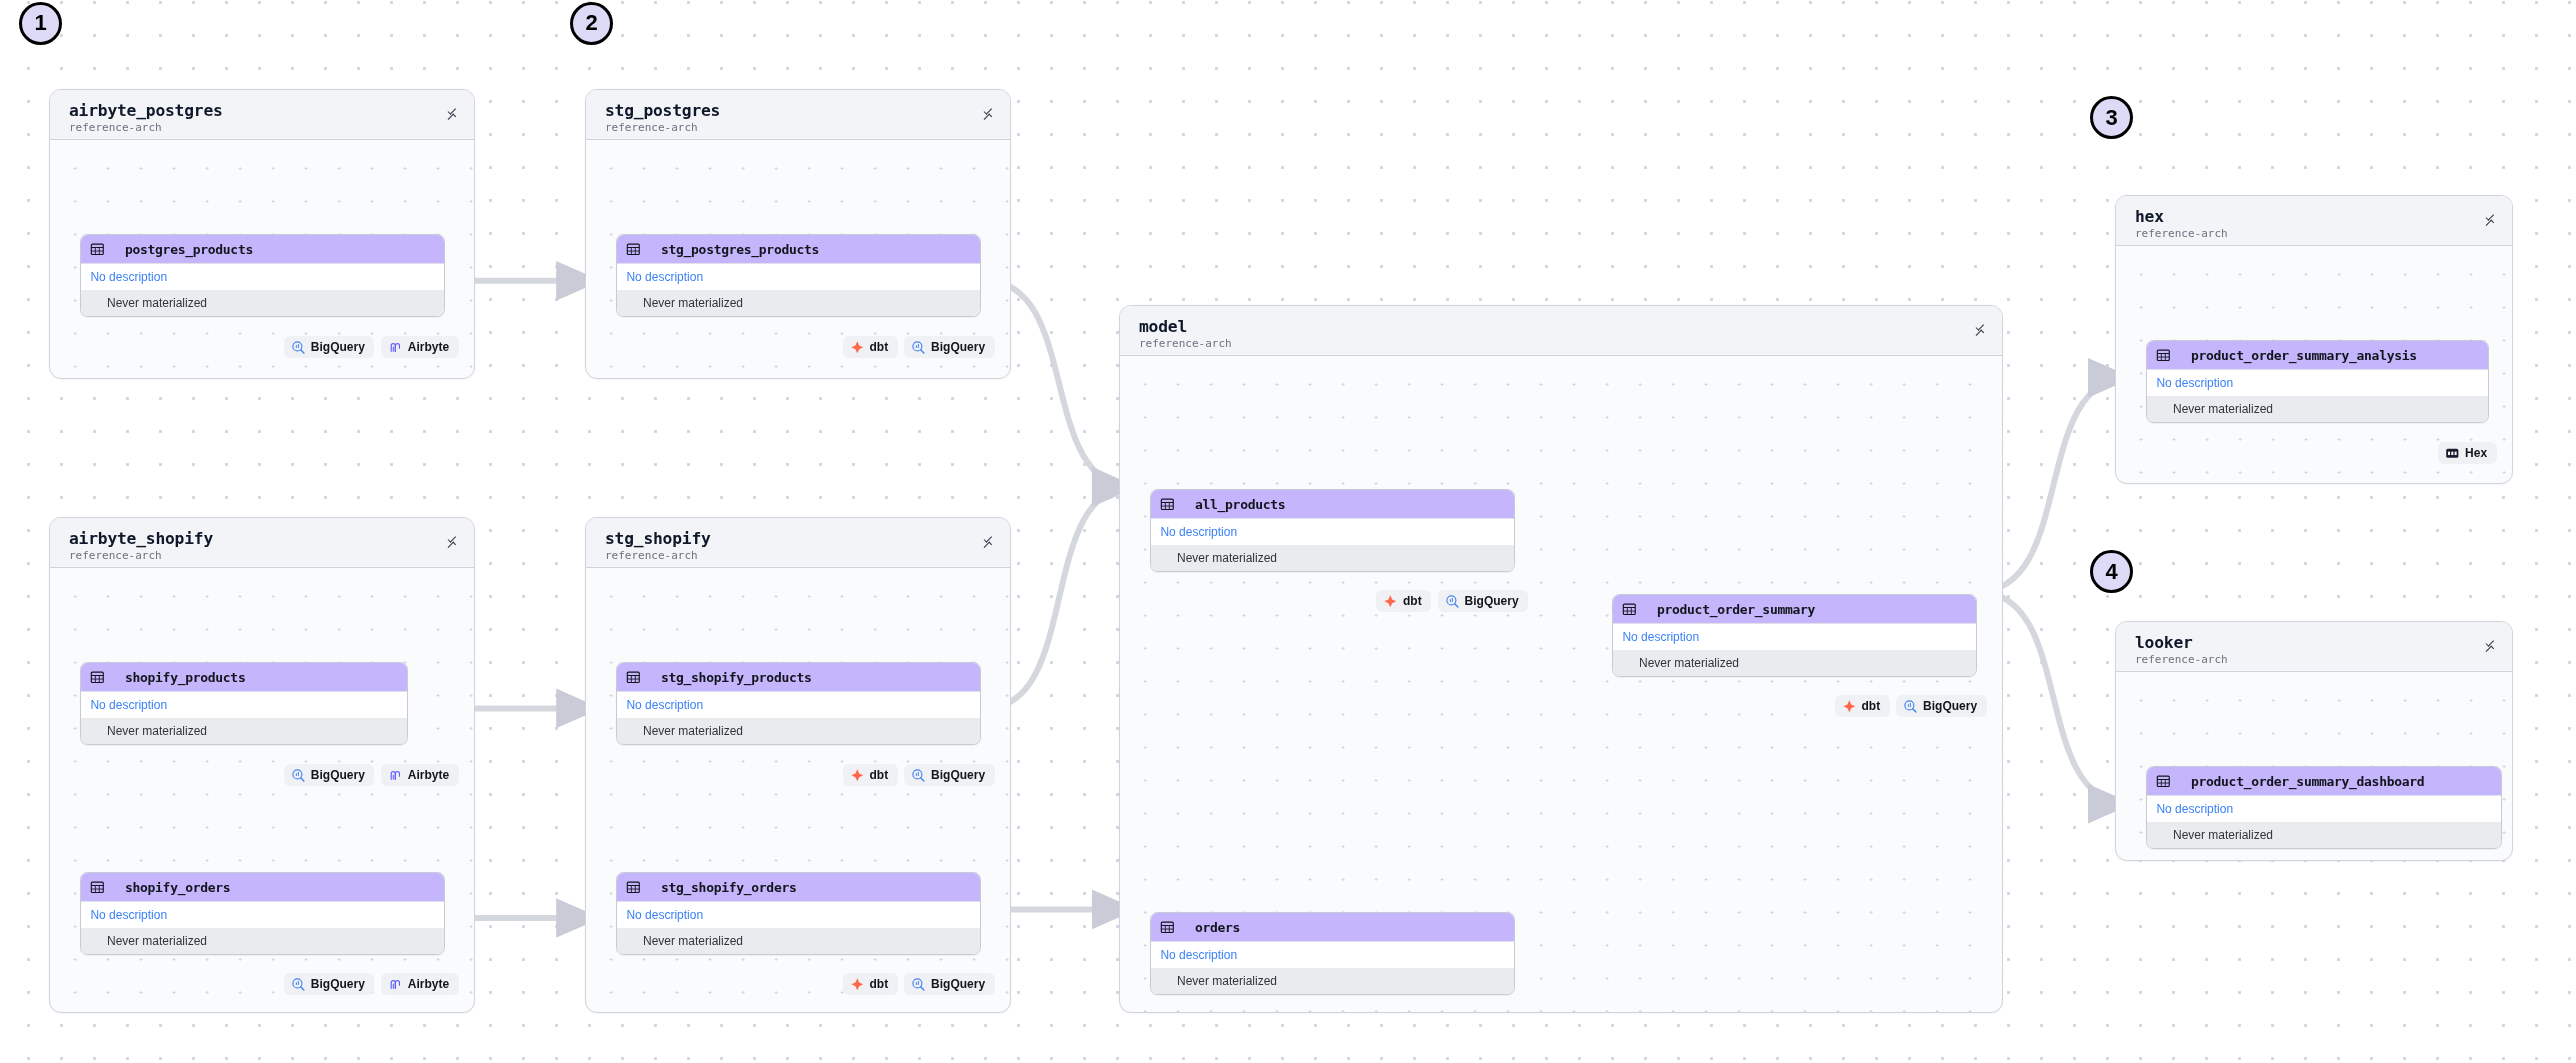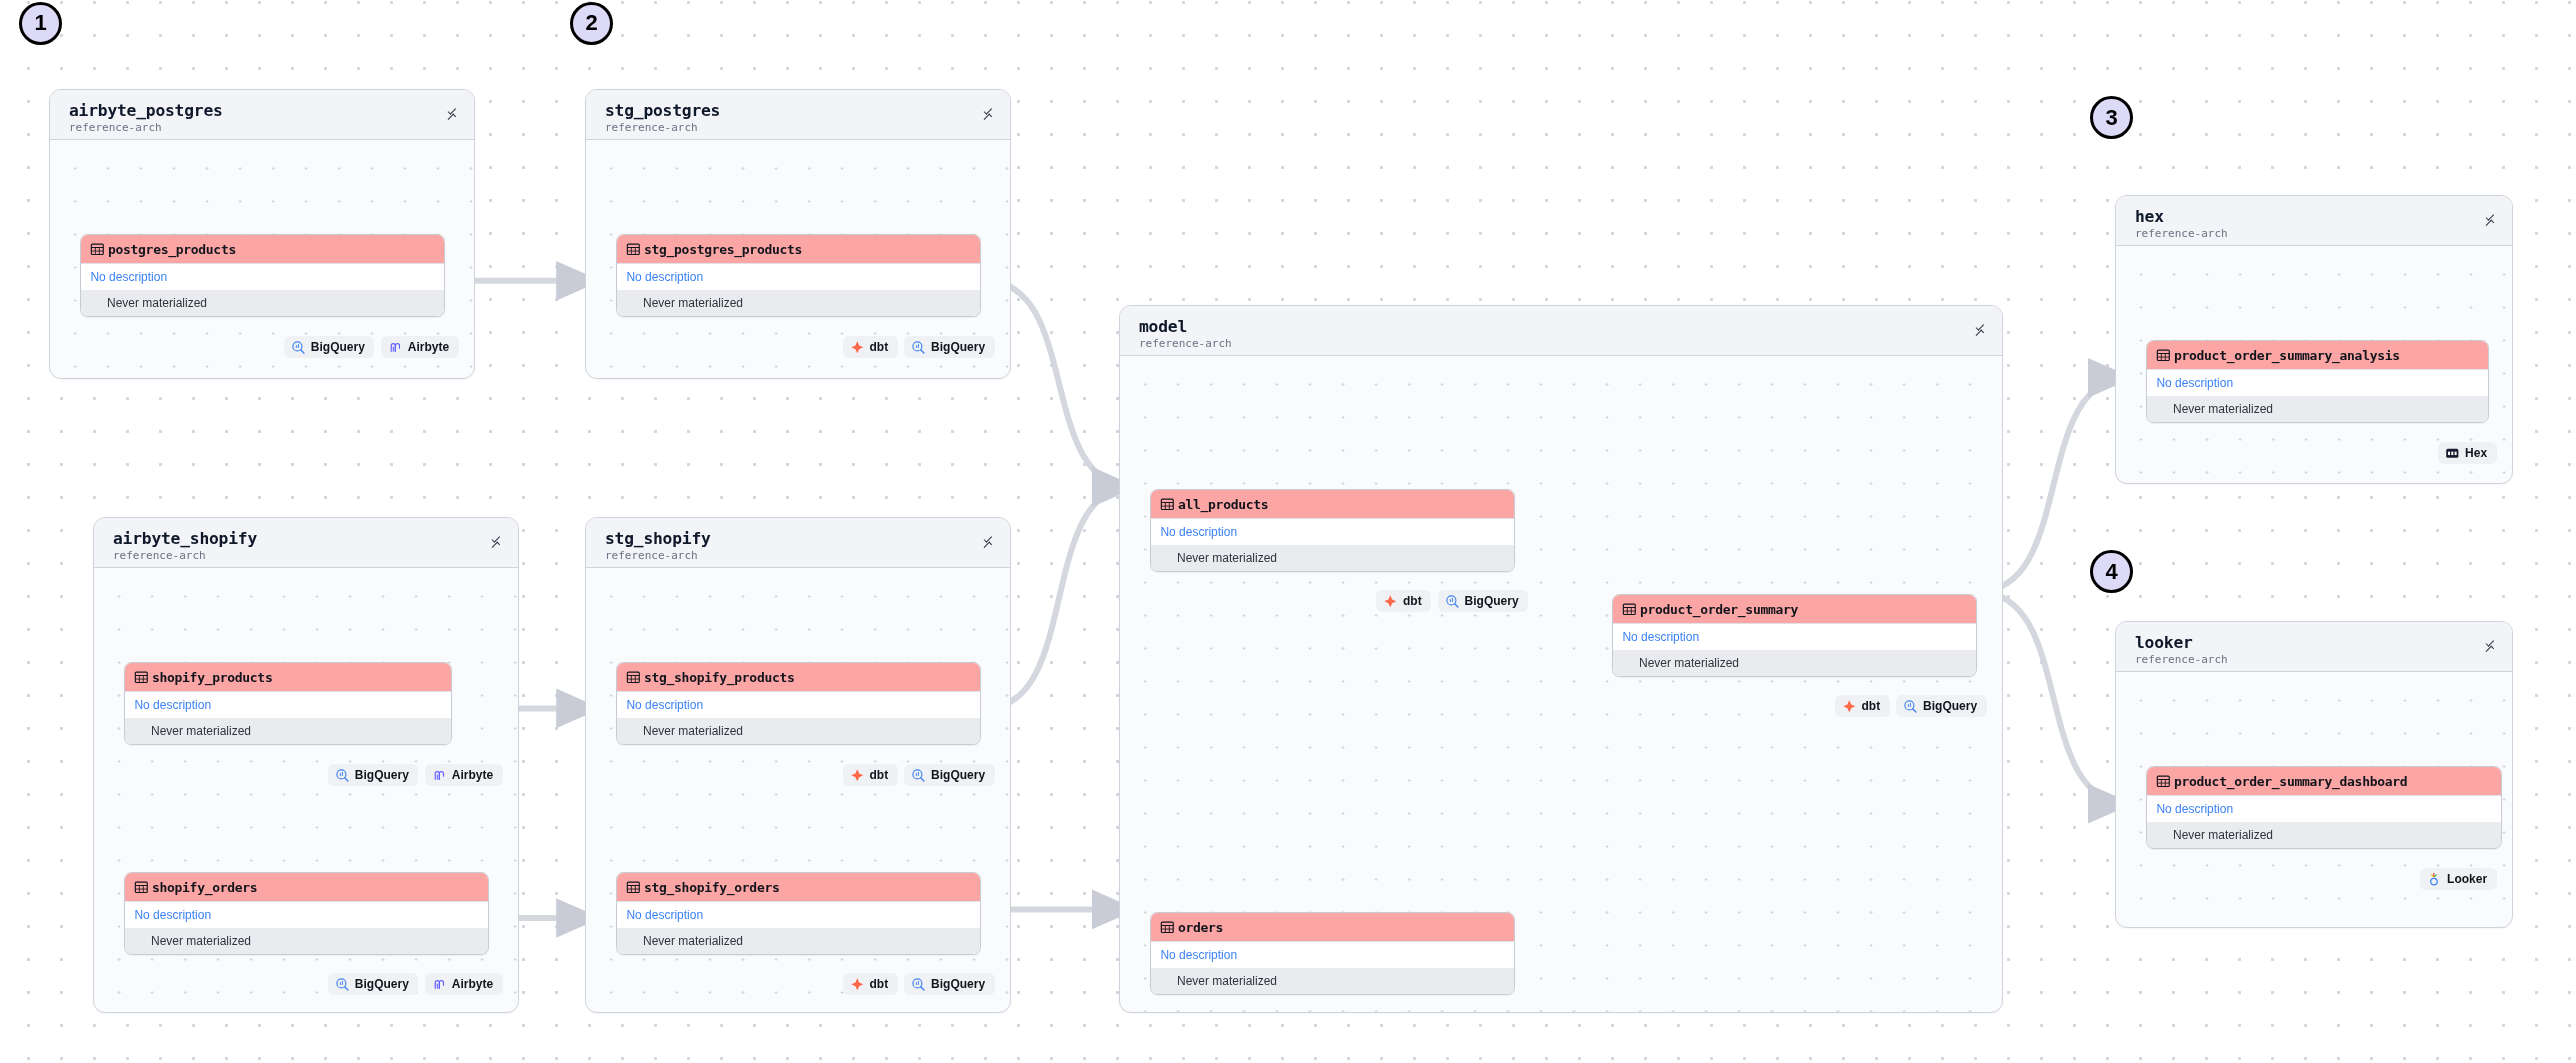--- a/index.html
+++ b/index.html
@@ -100,26 +100,26 @@
   
   .asset {
     position: absolute;
     background: #ffffff;
     border: 1.2px solid #c6cbd4;
     border-radius: 7.7px;
     overflow: hidden;
     box-shadow: 0 0.9px 0.9px rgba(16,24,40,.05);
   }
   .asset-name {
-    background: #fca5a5;
+    background: #c4b5fd;
     border-bottom: 0.9px solid #dfe2e8;
     height: 29px;
     display: flex;
     align-items: center;
-    gap: 3px;
+    gap: 20px;
     padding: 0 9.4px;
     font-family: "DejaVu Sans Mono", "Liberation Mono", monospace;
     font-size: 13px;
     font-weight: 700;
     color: #12151c;
     white-space: nowrap;
     letter-spacing: -0.3px;
   }
   .asset-desc {
     background: #ffffff;
@@ -291,21 +291,21 @@
                 <circle cx="10.5" cy="10.5" r="7.4" fill="none" stroke="#4285F4" stroke-width="1.9"></circle>
                 <line x1="15.9" y1="15.9" x2="21.2" y2="21.2" stroke="#4285F4" stroke-width="2.4" stroke-linecap="round"></line>
                 <rect x="8" y="8.6" width="1.7" height="4.4" fill="#4285F4"></rect>
                 <rect x="11.3" y="6.6" width="1.7" height="6.4" fill="#4285F4"></rect>
               </svg>
               <span>BigQuery</span>
             </div>
           </div>
         </div>
       </div>
-      <div class="group" style="left: 49px; top: 517px; width: 426px; height: 496px; margin-left: 44px;">
+      <div class="group" style="left: 49px; top: 517px; width: 426px; height: 496px;">
         <div class="group-header">
           <div class="group-title">airbyte_shopify</div>
           <div class="group-sub">reference-arch</div>
           <div class="collapse-icon">
             <span></span>
             <span class="up"></span>
           </div>
         </div>
         <div class="group-body">
           <div class="asset" style="left:30px;top:94px;width:328px;">
@@ -572,21 +572,21 @@
                 <rect x="2" y="4.6" width="20" height="14.8" rx="2.6" fill="#1B1B2F"></rect>
                 <rect x="5" y="9.3" width="3.3" height="5.6" fill="#ffffff"></rect>
                 <rect x="10.4" y="9.3" width="3.3" height="5.6" fill="#ffffff"></rect>
                 <rect x="15.8" y="9.3" width="3.3" height="5.6" fill="#ffffff"></rect>
               </svg>
               <span>Hex</span>
             </div>
           </div>
         </div>
       </div>
-      <div class="group" style="left: 2115px; top: 621px; width: 398px; height: 307px;">
+      <div class="group" style="left: 2115px; top: 621px; width: 398px; height: 240px;">
         <div class="group-header">
           <div class="group-title">looker</div>
           <div class="group-sub">reference-arch</div>
           <div class="collapse-icon">
             <span></span>
             <span class="up"></span>
           </div>
         </div>
         <div class="group-body">
           <div class="asset" style="left:30px;top:94px;width:356px;">

